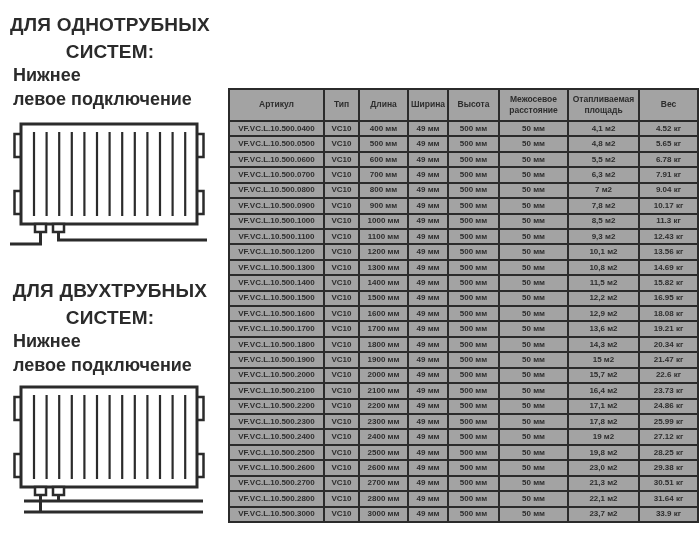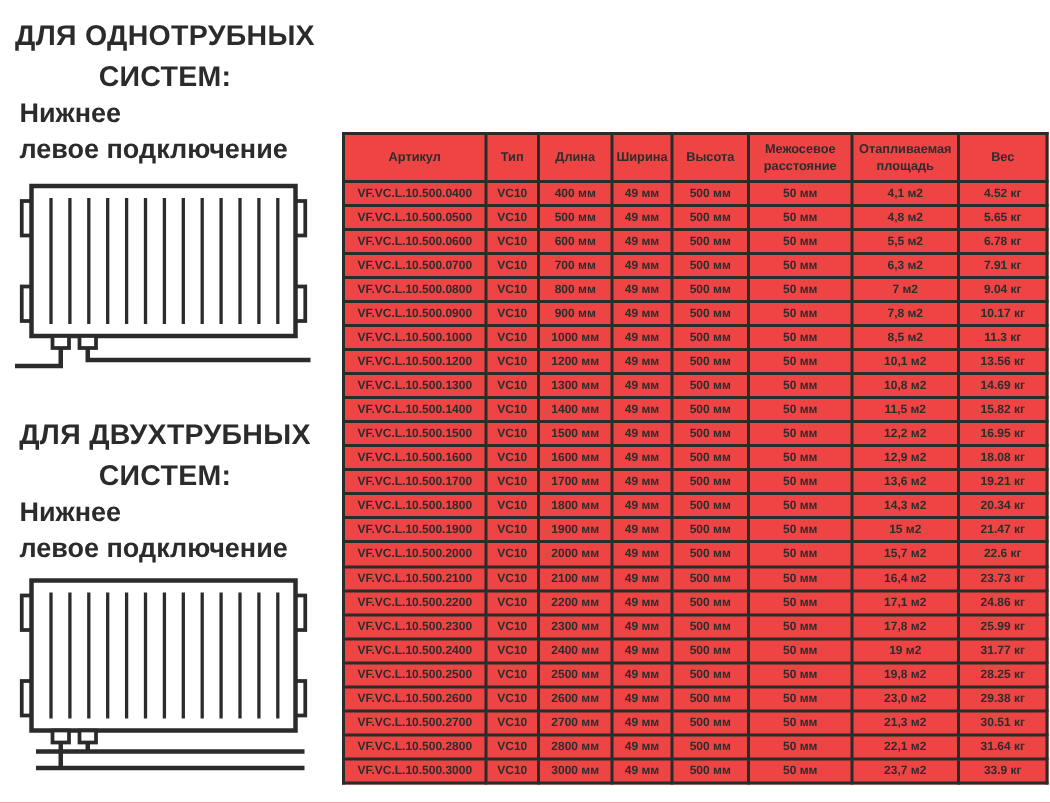--- a/index.html
+++ b/index.html
@@ -25,21 +25,21 @@
     color:#2b2b2b;
   }
   .diagram { position:absolute; left:10px; width:198px; height:134px; }
   .diagram svg { display:block; width:100%; height:100%; }
 
   
   .spec-table-wrap { position:absolute; left:228px; top:88px; }
   table.spec {
     border-collapse:collapse; table-layout:fixed;
     width:469px; height:435px;
-    background:#ef4444;
+    background:#a3a3a3;
     border:2px solid #2b2b2b;
   }
   table.spec th, table.spec td {
     border:2px solid #2b2b2b;
     padding:0 1px;
     text-align:center; vertical-align:middle;
     white-space:normal;
     overflow:hidden;
     color:#2d2d2d;
   }
@@ -237,20 +237,30 @@
             <td>VF.VC.L.10.500.1000</td>
             <td>VC10</td>
             <td>1000 мм</td>
             <td>49 мм</td>
             <td>500 мм</td>
             <td>50 мм</td>
             <td>8,5 м2</td>
             <td>11.3 кг</td>
           </tr>
           <tr>
+            <td>VF.VC.L.10.500.1100</td>
+            <td>VC10</td>
+            <td>1100 мм</td>
+            <td>49 мм</td>
+            <td>500 мм</td>
+            <td>50 мм</td>
+            <td>9,3 м2</td>
+            <td>12.43 кг</td>
+          </tr>
+          <tr>
             <td>VF.VC.L.10.500.1200</td>
             <td>VC10</td>
             <td>1200 мм</td>
             <td>49 мм</td>
             <td>500 мм</td>
             <td>50 мм</td>
             <td>10,1 м2</td>
             <td>13.56 кг</td>
           </tr>
           <tr>
@@ -364,21 +374,21 @@
             <td>25.99 кг</td>
           </tr>
           <tr>
             <td>VF.VC.L.10.500.2400</td>
             <td>VC10</td>
             <td>2400 мм</td>
             <td>49 мм</td>
             <td>500 мм</td>
             <td>50 мм</td>
             <td>19 м2</td>
-            <td>31.77 кг</td>
+            <td>27.12 кг</td>
           </tr>
           <tr>
             <td>VF.VC.L.10.500.2500</td>
             <td>VC10</td>
             <td>2500 мм</td>
             <td>49 мм</td>
             <td>500 мм</td>
             <td>50 мм</td>
             <td>19,8 м2</td>
             <td>28.25 кг</td>

